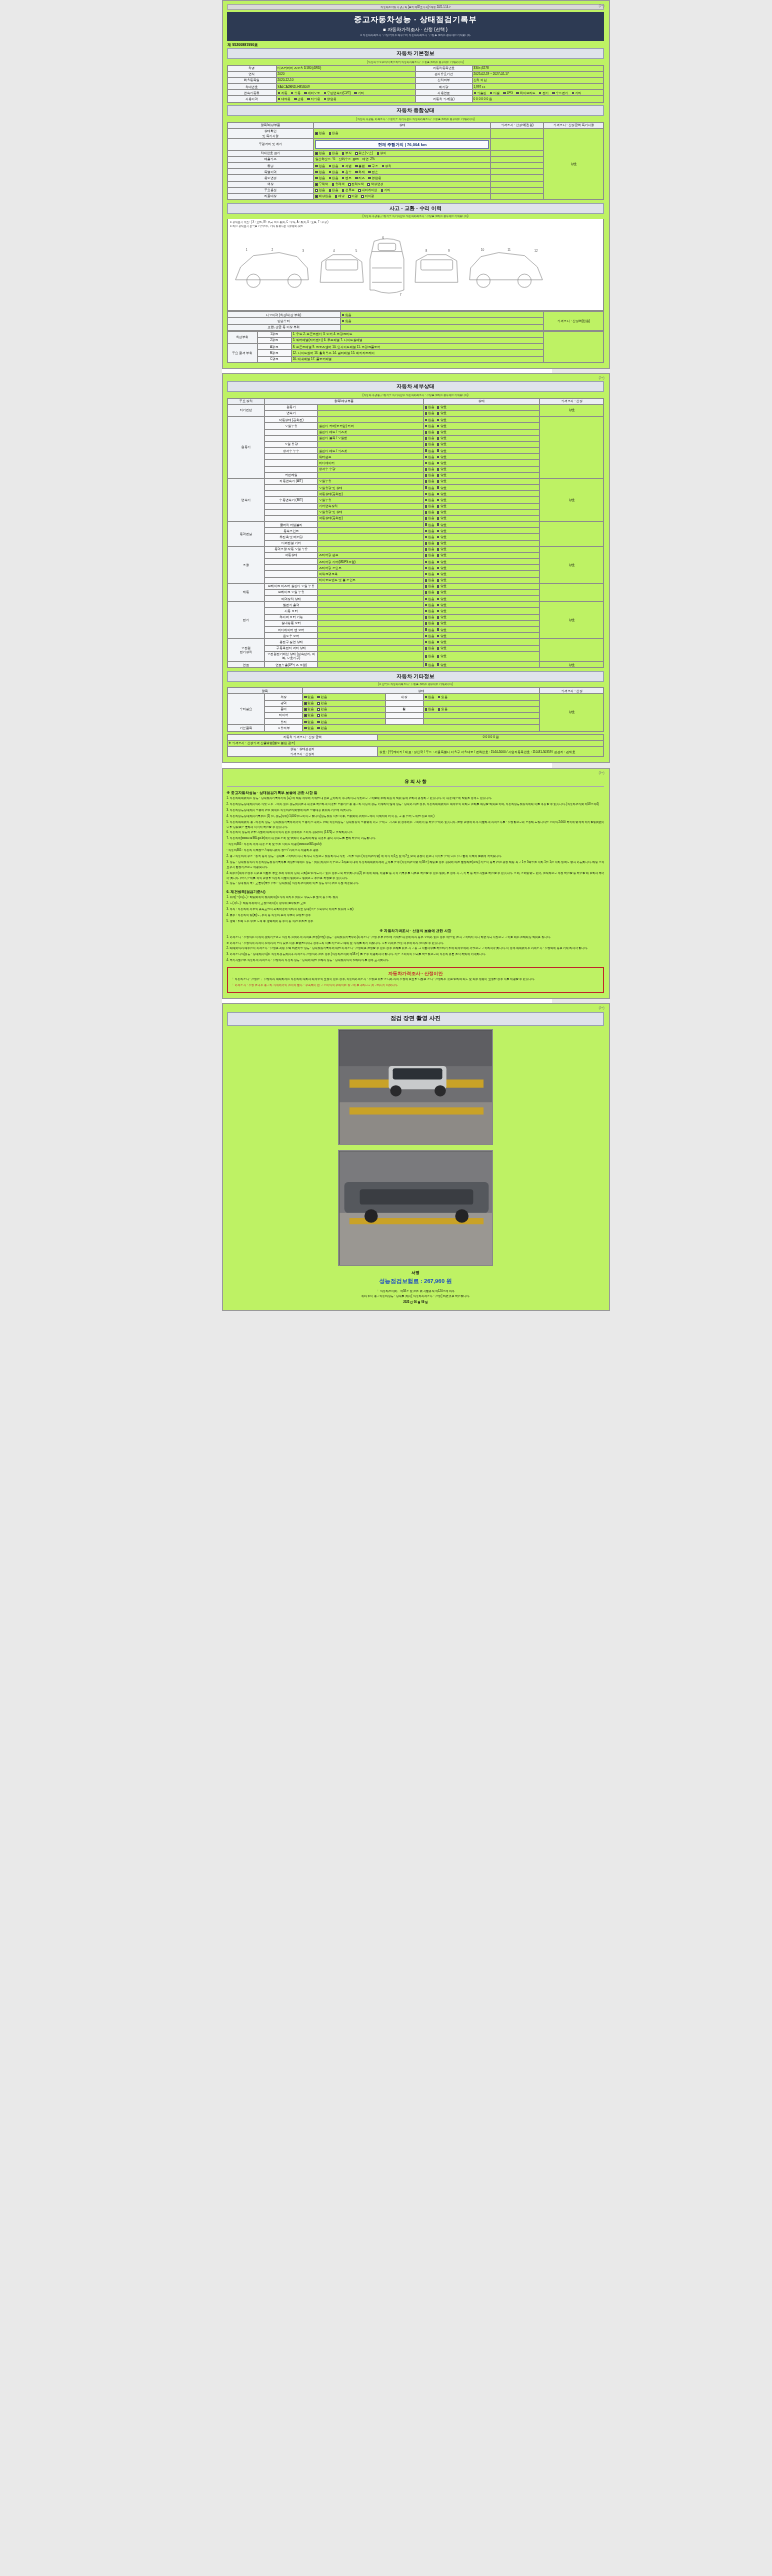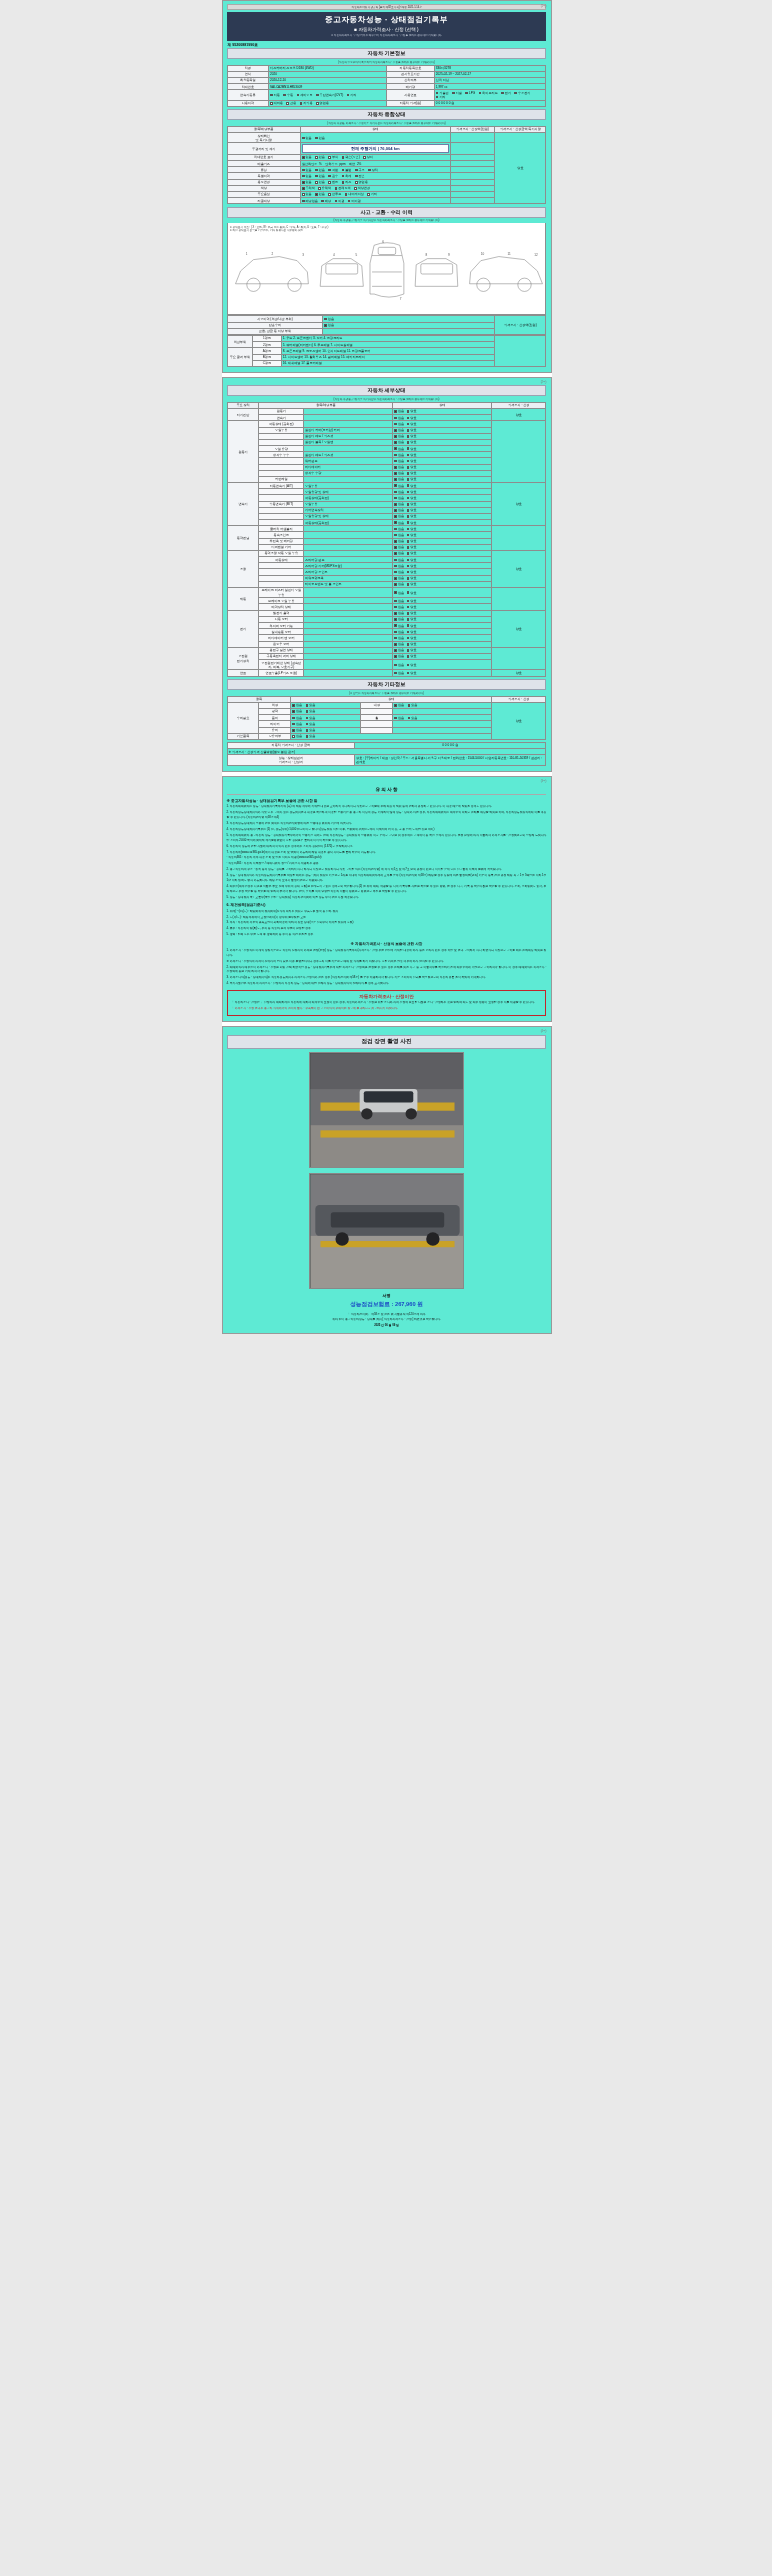--- a/index.html
+++ b/index.html
@@ -13,23 +13,23 @@
     color: #111;
     -webkit-font-smoothing: antialiased;
   }
   .page {
     width: 330px;
     margin: 0 auto;
     background: #fff;
     position: relative;
   }
   .sheet {
-    width: 330px;
+    width: 388px;
     margin: 0 auto 4.1px auto;
-    background: #5eead4;
+    background: #bef264;
     border: 0.5px solid #999;
     padding: 3.1px 4.1px 5.2px 4.1px;
     position: relative;
   }
   .tinytop {
     font-size: 2.6px;
     color: #222;
     background: #d9d9d9;
     border: 0.5px solid #aaa;
     padding: 0.5px 1px;

